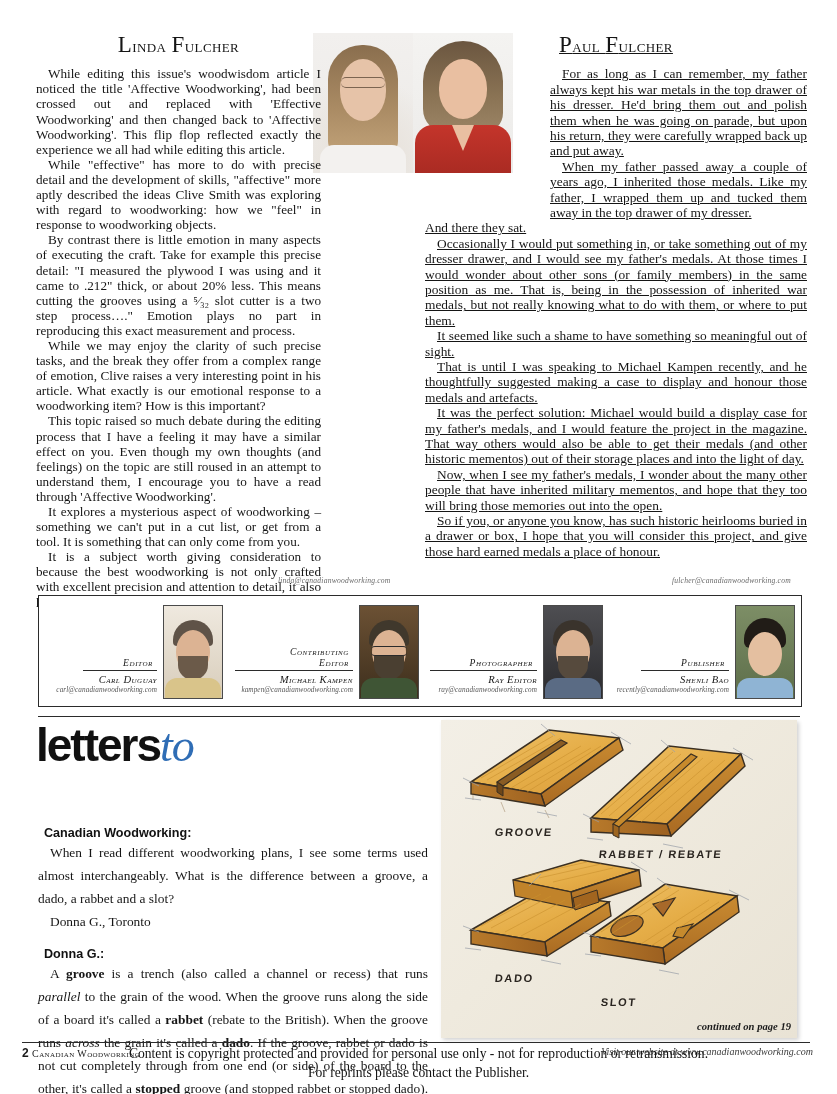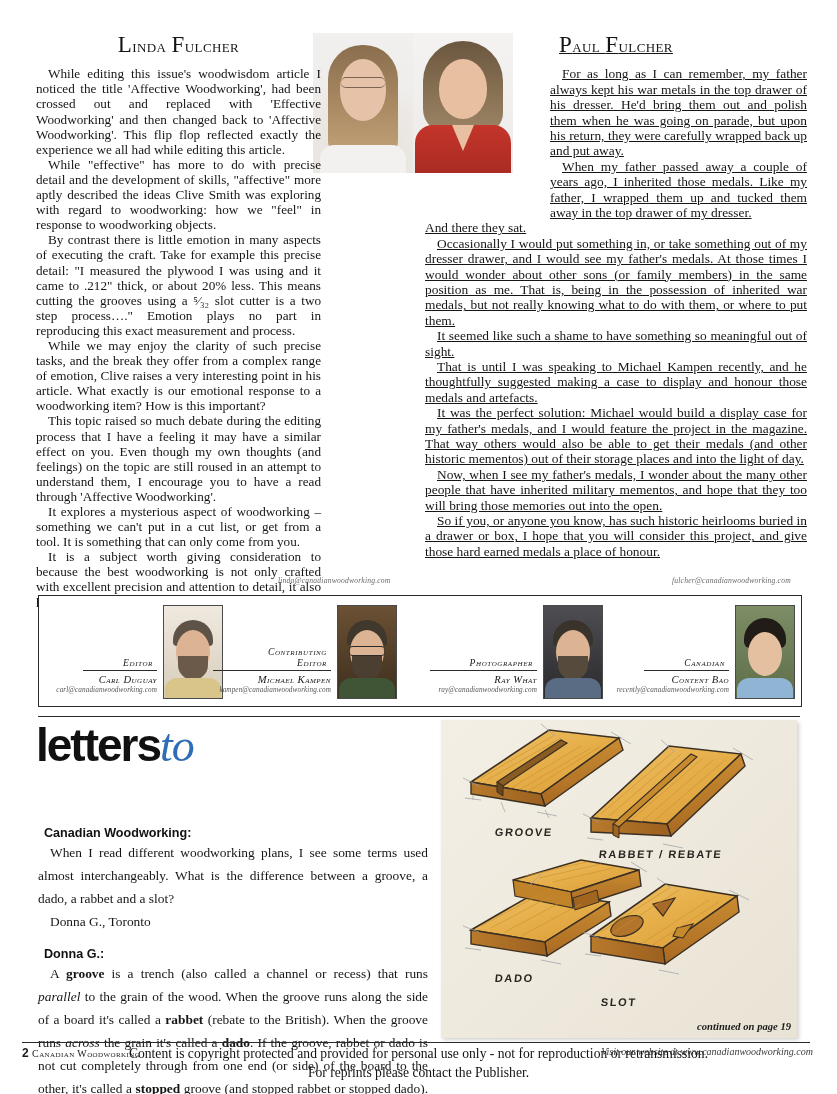--- a/index.html
+++ b/index.html
@@ -218,53 +218,53 @@
         <span class="smail">carl@canadianwoodworking.com</span>
       </div>
       <div class="staff-photo sp1" style="right:6px">
         <div class="sp-face sf-hair"></div>
         <div class="sp-face sf-head"></div>
         <div class="sp-face sf-beard"></div>
         <div class="sp-face sf-body" style="background:#d9c48a"></div>
       </div>
     </div>
 
-    <div class="staff" style="left:174px;width:190px">
+    <div class="staff" style="left:196px;width:190px">
       <div class="staff-txt" style="right:72px">
         <span class="role">Contributing Editor</span>
         <span class="sname">Michael Kampen</span>
         <span class="smail">kampen@canadianwoodworking.com</span>
       </div>
       <div class="staff-photo sp2" style="right:6px">
         <div class="sp-face sf-hair" style="background:#40382c"></div>
         <div class="sp-face sf-head"></div>
         <div class="sp-face" style="top:40px;width:36px;height:8px;border-radius:4px;border:1.4px solid #2a2a2a;border-left:none;border-right:none"></div>
         <div class="sp-face sf-beard" style="background:#4a3f31"></div>
         <div class="sp-face sf-body" style="background:#3f5535"></div>
       </div>
     </div>
 
     <div class="staff" style="left:380px;width:190px">
       <div class="staff-txt" style="right:72px">
         <span class="role">Photographer</span>
-        <span class="sname">Ray What</span>
+        <span class="sname">Ray Editor</span>
         <span class="smail">ray@canadianwoodworking.com</span>
       </div>
       <div class="staff-photo sp3" style="right:6px">
         <div class="sp-face sf-hair" style="background:#3a332c"></div>
         <div class="sp-face sf-head"></div>
         <div class="sp-face sf-beard" style="background:#564a3d"></div>
         <div class="sp-face sf-body" style="background:#5a6b84"></div>
       </div>
     </div>
 
     <div class="staff" style="left:570px;width:192px">
       <div class="staff-txt" style="right:72px">
-        <span class="role">Canadian</span>
-        <span class="sname">Content Bao</span>
+        <span class="role">Publisher</span>
+        <span class="sname">Shenli Bao</span>
         <span class="smail">recently@canadianwoodworking.com</span>
       </div>
       <div class="staff-photo sp4" style="right:6px">
         <div class="sp-face sf-hair" style="top:12px;width:42px;height:30px;background:#211c17;border-radius:21px 21px 6px 6px"></div>
         <div class="sp-face sf-head" style="top:26px;background:#e4bfa0"></div>
         <div class="sp-face sf-body" style="background:#8fb4d4"></div>
       </div>
     </div>
   </div>
 

